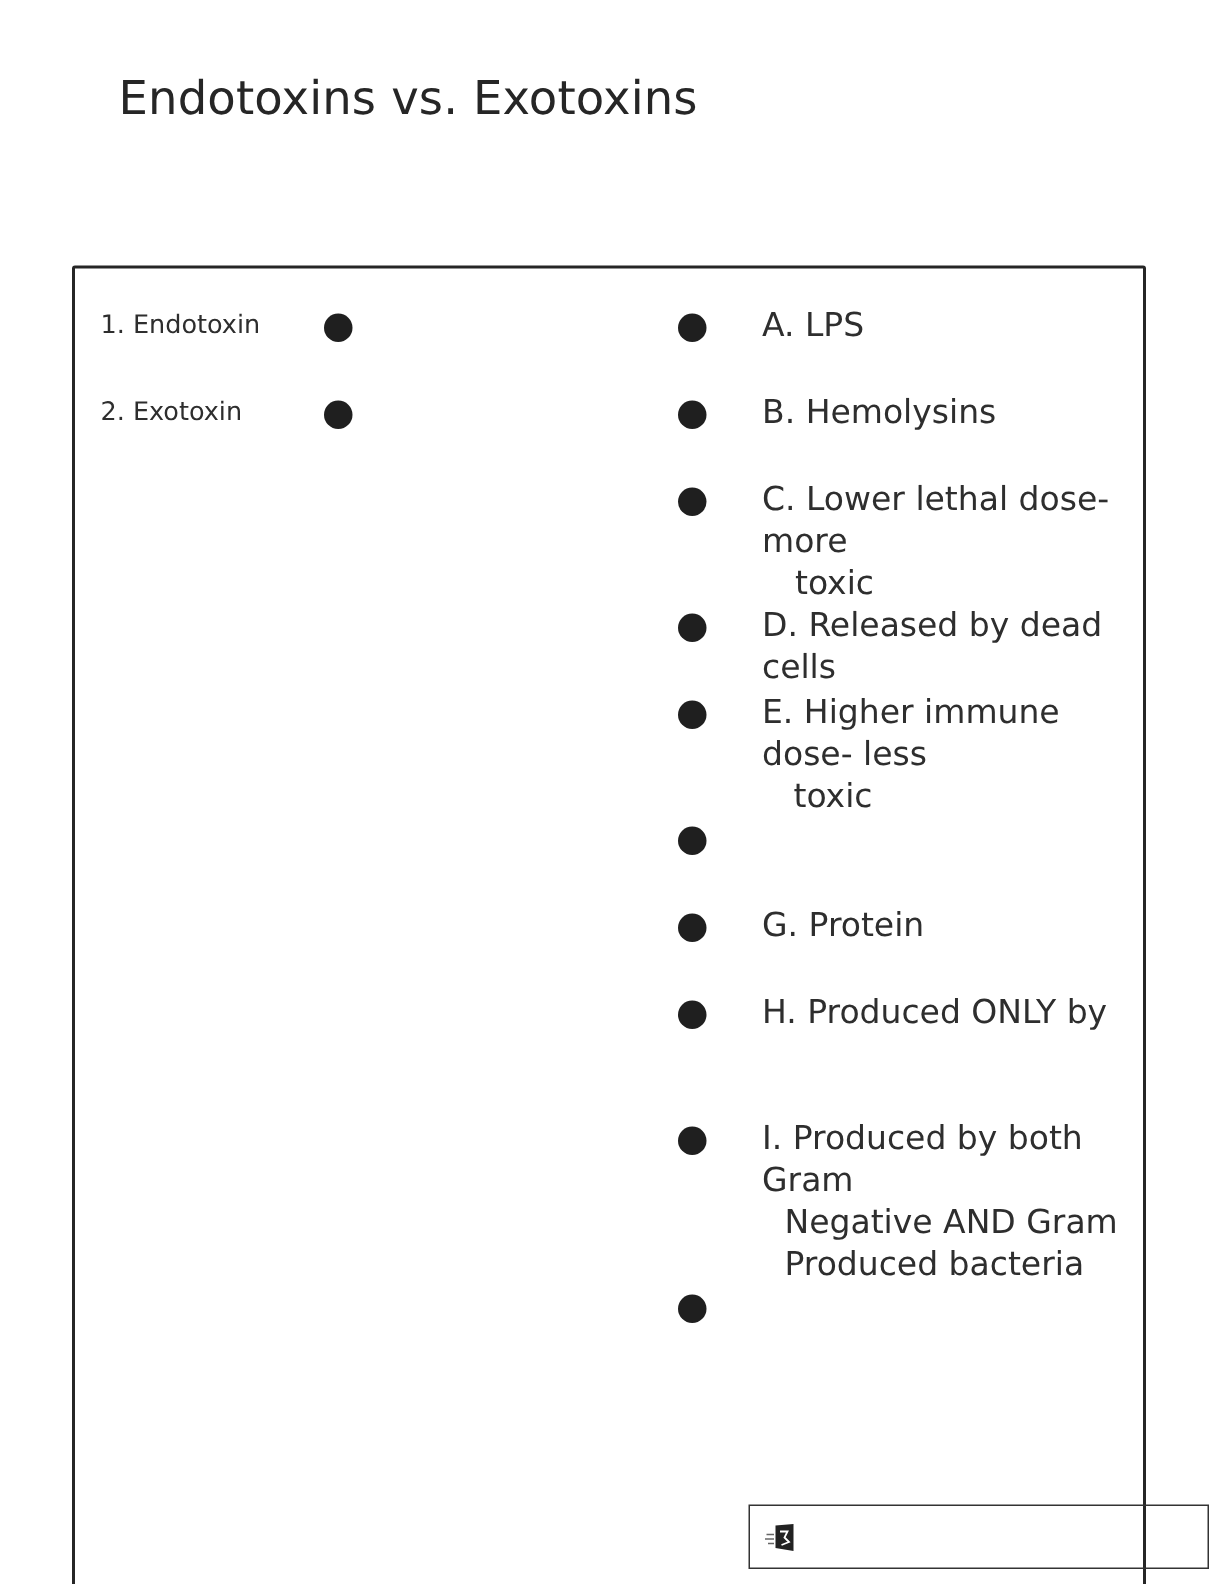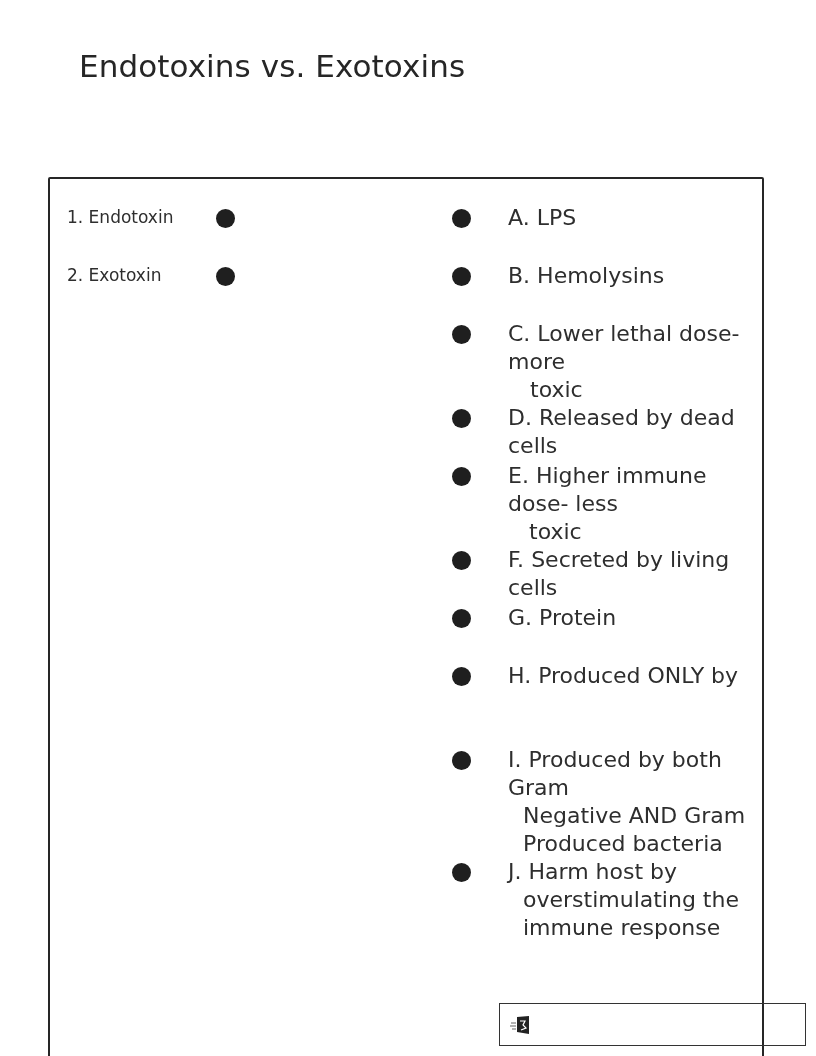--- a/index.html
+++ b/index.html
@@ -72,44 +72,34 @@
   </div>
   <div class="right-item" style="top:225px">
     <span>D.</span>
     <span>Released by dead cells</span>
   </div>
   <div class="right-item" style="top:283px">
     <span>E.</span>
     <span>Higher immune dose- less</span>
     <span class="cont" style="padding-left:21px">toxic</span>
   </div>
-  <div class="right-item" style="top:367px">
-    <span>F.</span>
-    <span>Secreted by living cells</span>
-  </div>
   <div class="right-item" style="top:425px">
     <span>G.</span>
     <span>Protein</span>
   </div>
   <div class="right-item" style="top:483px">
     <span>H.</span>
     <span>Produced ONLY by</span>
   </div>
   <div class="right-item" style="top:567px">
     <span>I.</span>
     <span>Produced by both Gram</span>
     <span class="cont" style="padding-left:15px">Negative AND Gram</span>
     <span class="cont" style="padding-left:15px">Produced bacteria</span>
   </div>
-  <div class="right-item" style="top:679px">
-    <span>J.</span>
-    <span>Harm host by</span>
-    <span class="cont" style="padding-left:15px">overstimulating the</span>
-    <span class="cont" style="padding-left:15px">immune response</span>
-  </div>
 </div>
 
 <div class="footer">
   <svg width="22" height="20" viewBox="0 0 22 20">
     <line x1="1" y1="8" x2="6" y2="8" stroke="#666" stroke-width="1"></line>
     <line x1="0" y1="11" x2="6" y2="11" stroke="#666" stroke-width="1"></line>
     <line x1="2" y1="14" x2="6" y2="14" stroke="#666" stroke-width="1"></line>
     <polygon points="7,2 19,1 19,19 7,17" fill="#222"></polygon>
     <path d="M10,6 L15,6 L13,10 L16,13 L11,15" stroke="#fff" stroke-width="1.2" fill="none"></path>
   </svg>

